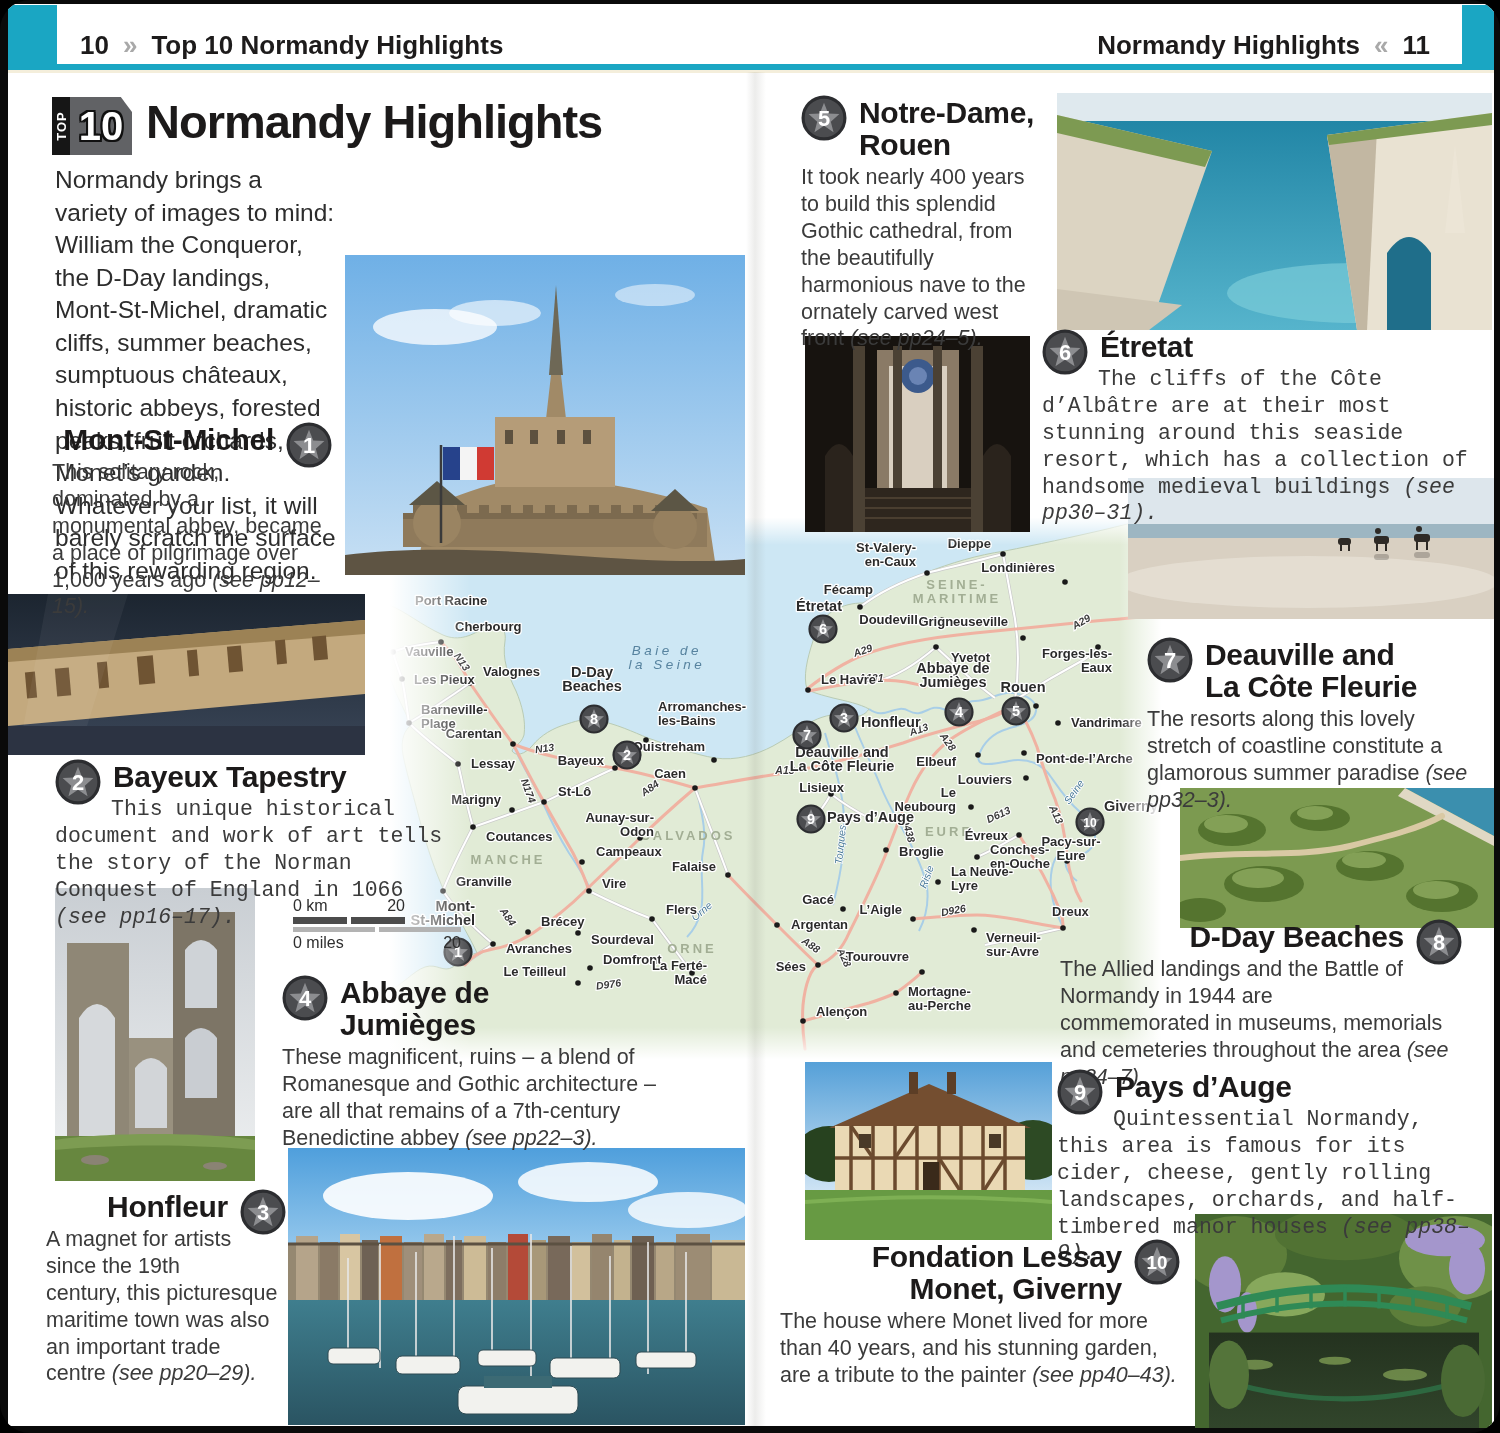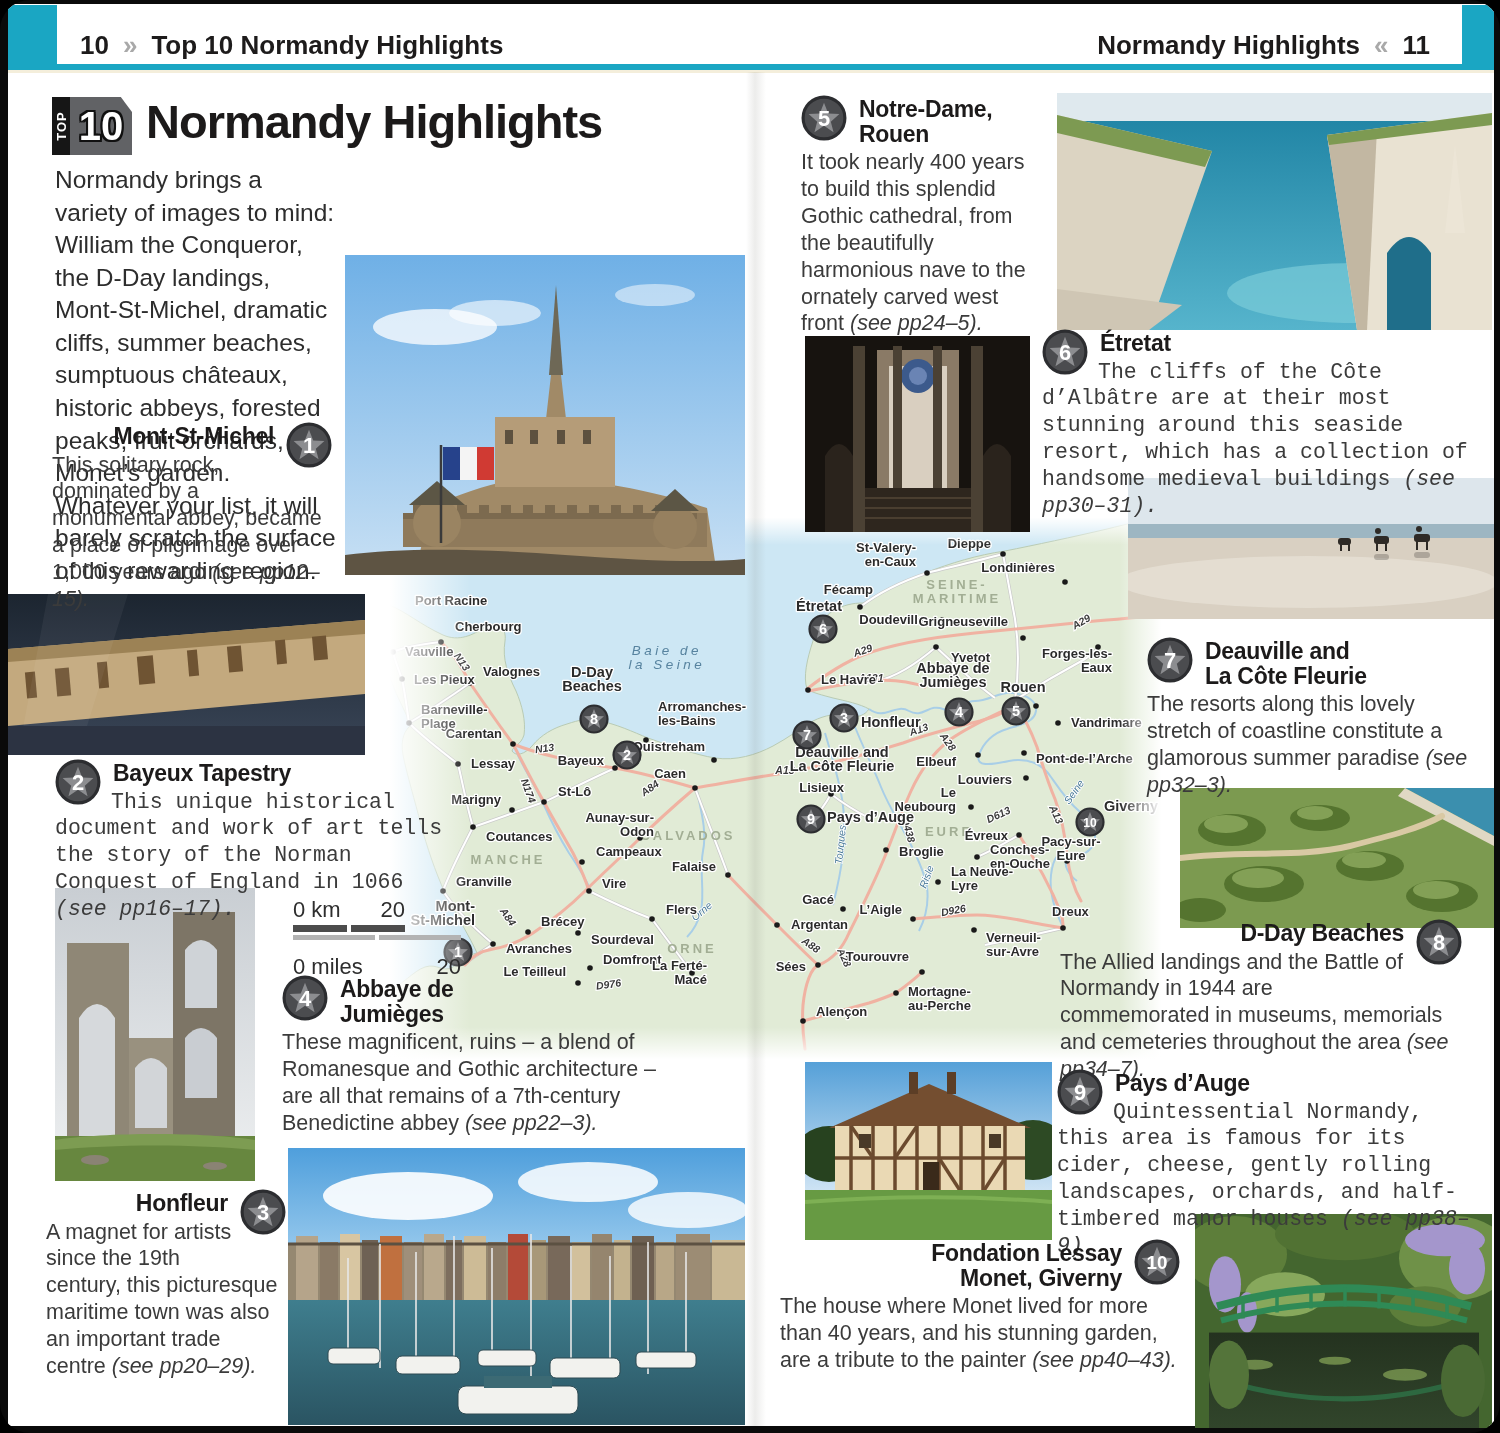--- a/index.html
+++ b/index.html
@@ -30,21 +30,21 @@
         text-shadow:-2px 0 #111,2px 0 #111,0 -2px #111,0 2px #111,-2px -2px #111,2px 2px #111,-2px 2px #111,2px -2px #111;}
   .page-title{left:146px;top:94px;font-size:47px;font-weight:bold;color:#1c1a1a;letter-spacing:-1px;}
 
   
   .intro{left:55px;top:164px;width:664px;font-size:24.5px;line-height:1.33;color:#2d2d2d;}
   .intro-spacer{float:right;width:380px;height:330px;margin-top:88px;}
 
   
   .item{position:absolute;z-index:40;}
   .item .head{position:relative;margin-bottom:3px;}
-  .item .title{font-size:23px;font-weight:bold;color:#1c1a1a;line-height:1.07;white-space:pre-line;letter-spacing:-.3px;}
+  .item .title{font-size:30px;font-weight:bold;color:#1c1a1a;line-height:1.07;white-space:pre-line;letter-spacing:-.3px;}
   .item .badge{position:absolute;top:-2px;width:46px;height:46px;}
   .badge-left .badge{left:0;}
   .badge-left .title{margin-left:58px;}
   .badge-right .badge{right:0;}
   .badge-right .title{margin-right:58px;text-align:right;}
   .item .body{font-size:21.5px;line-height:1.25;color:#3b3b3b;}
   .badge-right .body{text-align:left;}
   .indent .body{text-indent:56px;font-family:Liberation Mono, monospace;}
   .spacer-r{float:right;width:54px;height:28px;}
   .see{font-style:italic;}
@@ -84,24 +84,24 @@
   .fade-t{left:0;top:0;width:100%;height:30px;background:linear-gradient(180deg,#fff 8%,rgba(255,255,255,0));}
   .fade-b{left:0;bottom:0;width:100%;height:38px;background:linear-gradient(0deg,#fff 15%,rgba(255,255,255,0));}
   .town{font-size:13px;font-weight:bold;fill:#2b2b2b;paint-order:stroke;stroke:#fff;stroke-width:2.6px;stroke-linejoin:round;}
   .town-big{font-size:14.5px;}
   .region{font-size:13px;font-weight:bold;fill:#a2ae94;letter-spacing:3px;}
   .water-label{font-size:13.5px;font-style:italic;fill:#57839f;letter-spacing:3.5px;}
   .river-label{font-size:10.5px;font-style:italic;fill:#4a7a99;paint-order:stroke;stroke:#fff;stroke-width:1.6px;}
   .road-label{font-size:10.5px;font-style:italic;font-weight:bold;fill:#3a3a3a;paint-order:stroke;stroke:#fff;stroke-width:2.2px;}
 
   
-  #scale{left:293px;top:897px;width:175px;font-size:22px;color:#2e2e2e;z-index:40;}
+  #scale{left:293px;top:897px;width:175px;font-size:16px;color:#2e2e2e;z-index:40;}
   .scale-row{display:flex;justify-content:space-between;}
   .scale-row.km{width:112px;margin-bottom:2px;}
-  .scale-row.mi{width:168px;margin-top:14px;justify-content:space-between;}
+  .scale-row.mi{width:168px;margin-top:2px;justify-content:space-between;}
   .bar-km{width:112px;height:7px;display:flex;gap:4px;}
   .bar-km i{flex:1;background:#4c4c4c;}
   .bar-mi{width:168px;height:5px;margin-top:3px;display:flex;gap:4px;}
   .bar-mi i{flex:1;background:#b3b3b3;}
 
   #gutter{left:746px;top:72px;width:20px;height:1354px;z-index:35;pointer-events:none;
      background:linear-gradient(90deg,rgba(0,0,0,0),rgba(110,110,100,.13) 45%,rgba(0,0,0,0));}
 </style>
 </head>
 <body>

